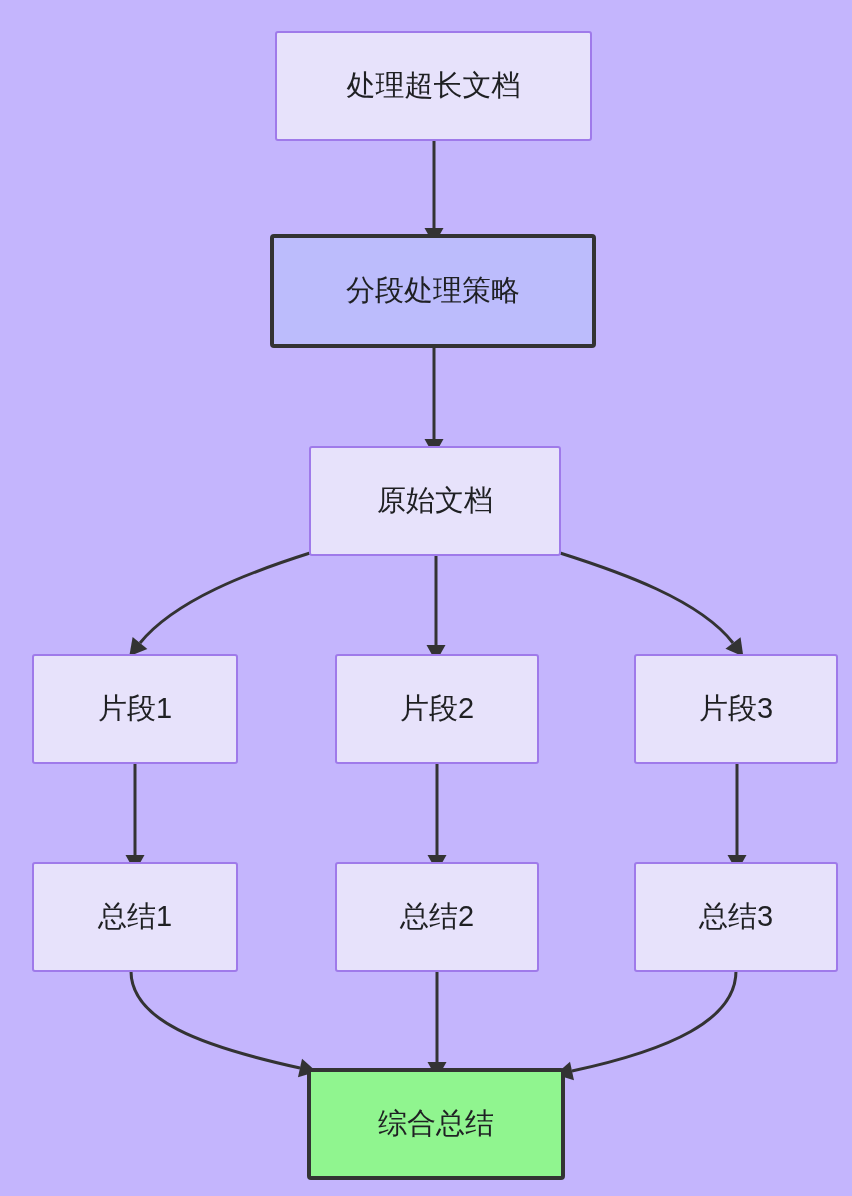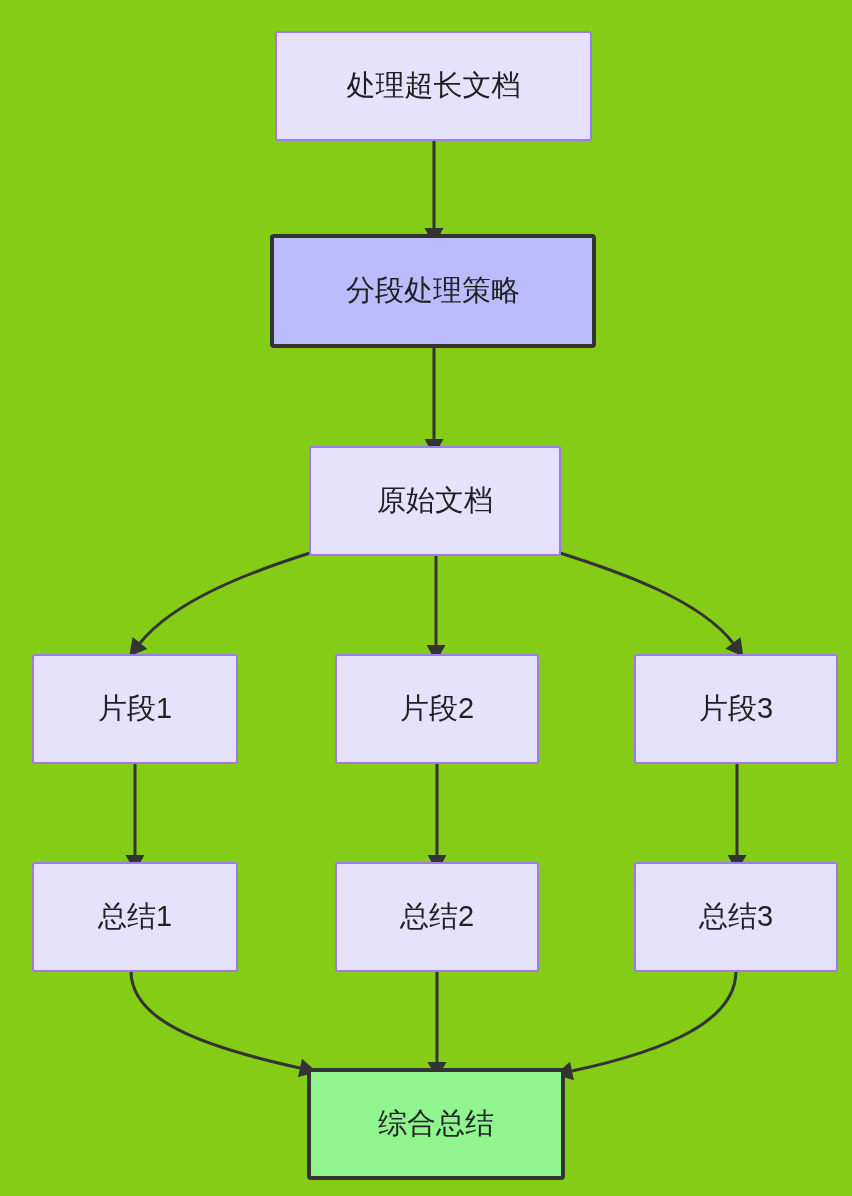--- a/index.html
+++ b/index.html
@@ -10,21 +10,21 @@
   body {
     width: 852px;
     height: 1196px;
     font-family: "Liberation Sans", "DejaVu Sans", sans-serif;
     overflow: hidden;
   }
   #diagram-root {
     position: relative;
     width: 852px;
     height: 1196px;
-    background: #84cc16;
+    background: #c4b5fd;
   }
   svg.flow {
     position: absolute;
     top: 0;
     left: 0;
     width: 852px;
     height: 1196px;
     display: block;
   }
   .node-rect {

